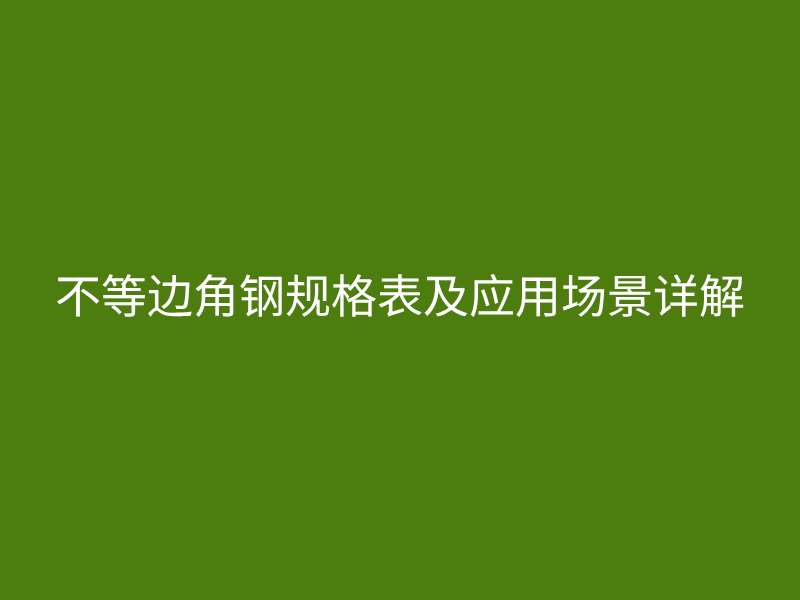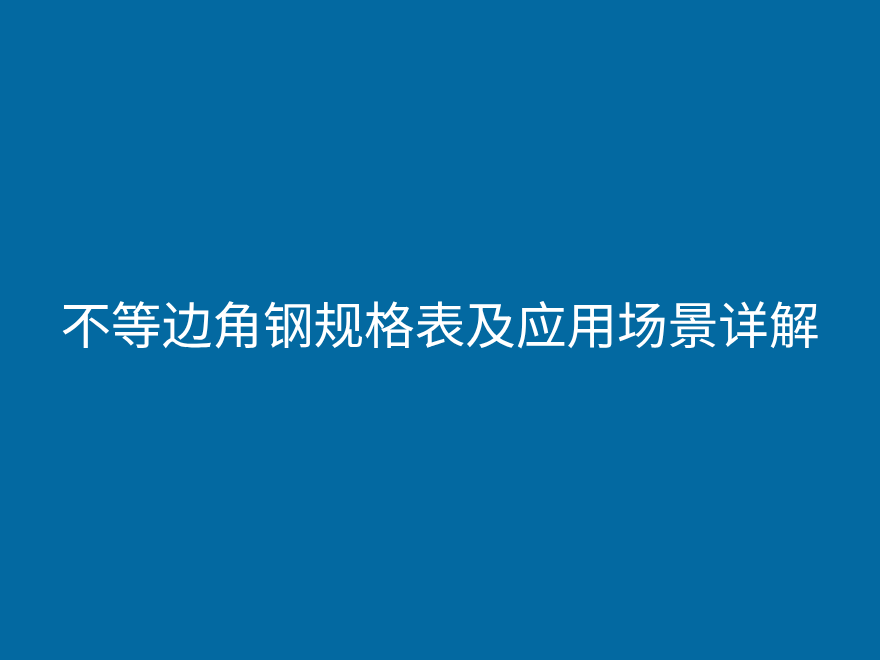--- a/index.html
+++ b/index.html
@@ -48,20 +48,20 @@
     font-weight: 400;
     line-height: 1.18;
     letter-spacing: 0px;
     white-space: nowrap;
     -webkit-font-smoothing: antialiased;
   }
 </style>
 </head>
 <body>
 
-<div class="banner" style="background-color: #0369a1;">
+<div class="banner" style="background-color: #4d7c0f;">
 
   <div class="title-wrap">
 
     <h1 class="title" style="color: rgb(255, 255, 255);">不等边角钢规格表及应用场景详解</h1>
 
   </div>
 </div>
 
 </body></html>

